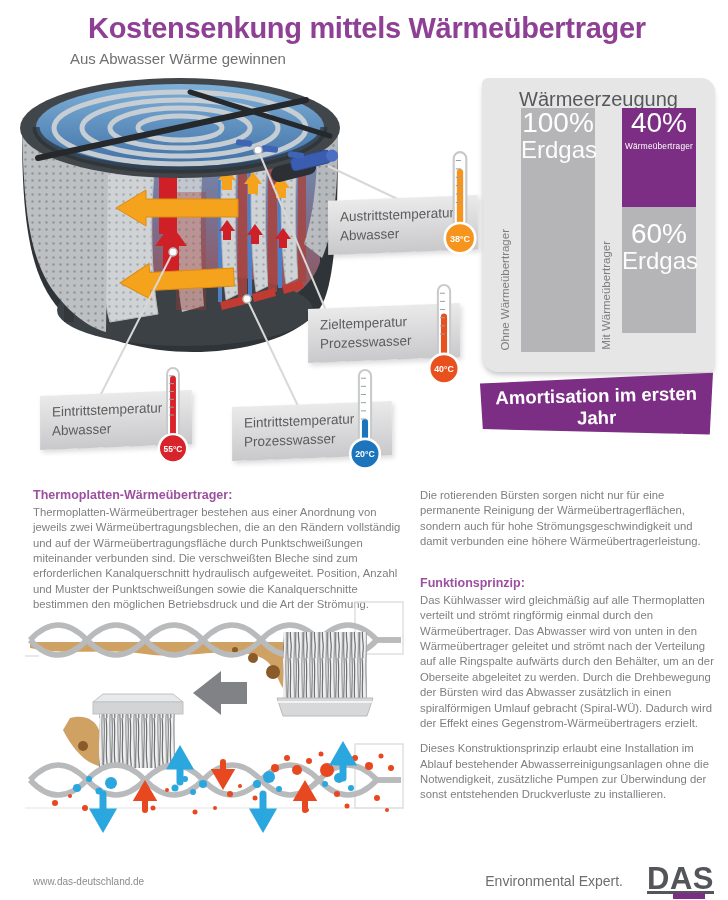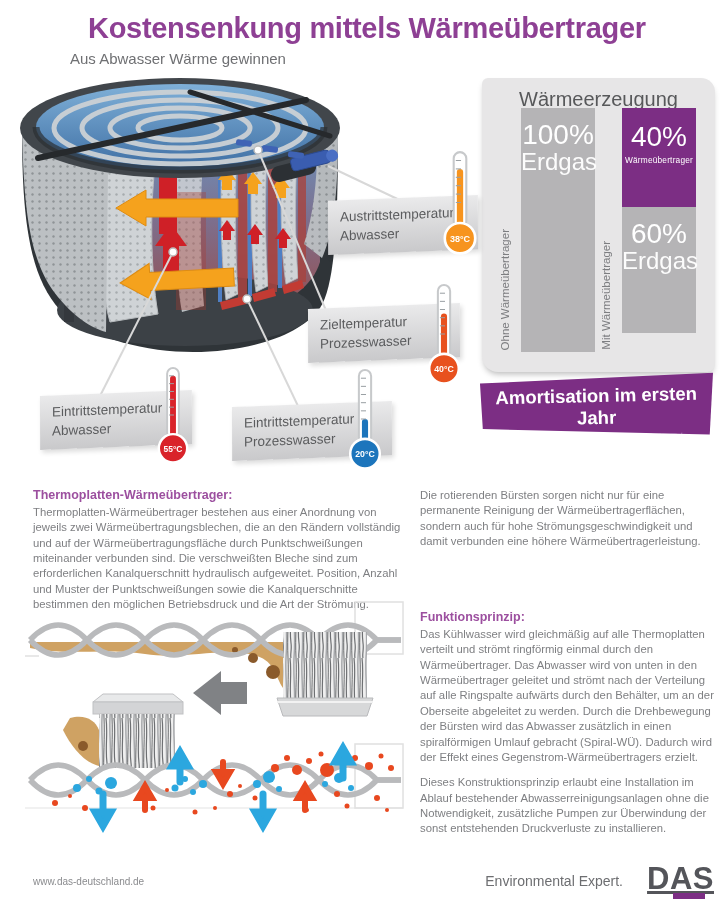--- a/index.html
+++ b/index.html
@@ -38,21 +38,21 @@
   
   .banner{position:absolute;left:480px;top:372px;width:233px;height:68px;background:#7c2e84;
           clip-path:polygon(0 17%,100% 1%,98.6% 92%,1.2% 84%);z-index:1;}
   .banner-inner{transform:rotate(-1.3deg);text-align:center;padding-top:13px;}
   .banner-title{color:#ffffff;font-size:18.5px;font-weight:700;}
   .banner-sub{color:#b78fc0;font-size:13px;margin-top:3px;}
   
   .section{position:absolute;z-index:1;}
   .sec-left{left:33px;top:488px;width:368px;}
   .sec-right1{left:420px;top:488px;width:294px;}
-  .sec-right2{left:420px;top:610px;width:294px;}
+  .sec-right2{left:420px;top:576px;width:294px;}
   .section h3{margin:0 0 3px;font-size:12.5px;color:#9c4f9f;font-weight:700;}
   .section p{margin:0 0 10px;font-size:11.3px;color:#7e7f82;line-height:1.36;}
   
   .footer-url{position:absolute;left:33px;top:876px;font-size:10px;color:#8a8b8e;z-index:2;}
   .footer-tagline{position:absolute;right:105px;top:873px;font-size:14px;color:#6d6e71;z-index:2;}
   .logo{position:absolute;right:14px;top:863px;z-index:2;}
   .logo-text{font-size:31px;font-weight:700;color:#54555a;letter-spacing:.5px;line-height:1;text-decoration:underline;}
   .logo-bar{position:absolute;left:26px;bottom:-5px;width:32px;height:6px;background:#7c2e84;}
 </style>
 </head>
@@ -240,27 +240,27 @@
         <line x1="14" y1="42" x2="19" y2="42"></line>
         <line x1="14" y1="50" x2="19" y2="50"></line>
       </g>
     <circle cx="18" cy="84" r="14.5" stroke="#fff" stroke-width="2.5" fill="#1c75bc"></circle>
     <text x="18" y="87.5">20°C</text>
   </svg>
 
   <div class="panel">
     <div class="panel-title">Wärmeerzeugung</div>
     <div class="bar bar1">
-      <div class="seg seg-gray" style="height:185px;padding-top:12px;">
+      <div class="seg seg-gray" style="height:185px;padding-top:0;">
         <div class="big">100%</div>
         <div class="mid">Erdgas</div>
       </div>
     </div>
     <div class="bar bar2">
-      <div class="seg seg-purple" style="height:99px;padding-top:14px;">
+      <div class="seg seg-purple" style="height:99px;">
         <div class="big">40%</div>
         <div class="tiny">Wärmeübertrager</div>
       </div>
       <div class="seg seg-gray" style="height:126px;padding-top:12px;">
         <div class="big">60%</div>
         <div class="mid">Erdgas</div>
       </div>
     </div>
     <div class="vlabel vlabel1">Ohne Wärmeübertrager</div>
     <div class="vlabel vlabel2">Mit Wärmeübertrager</div>

